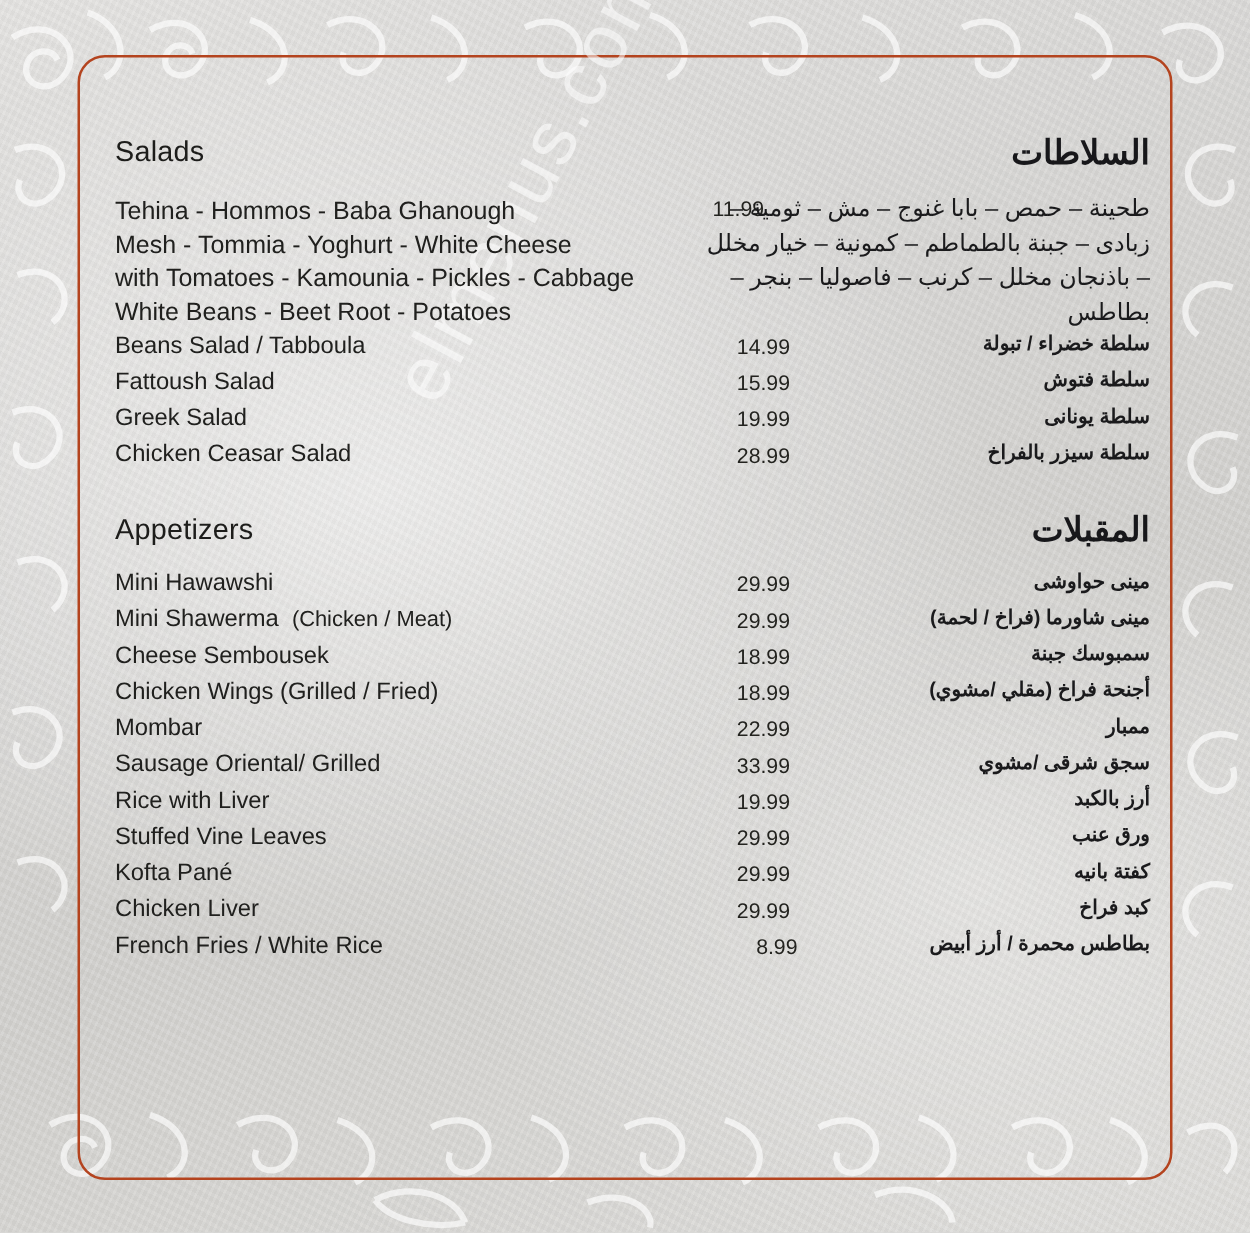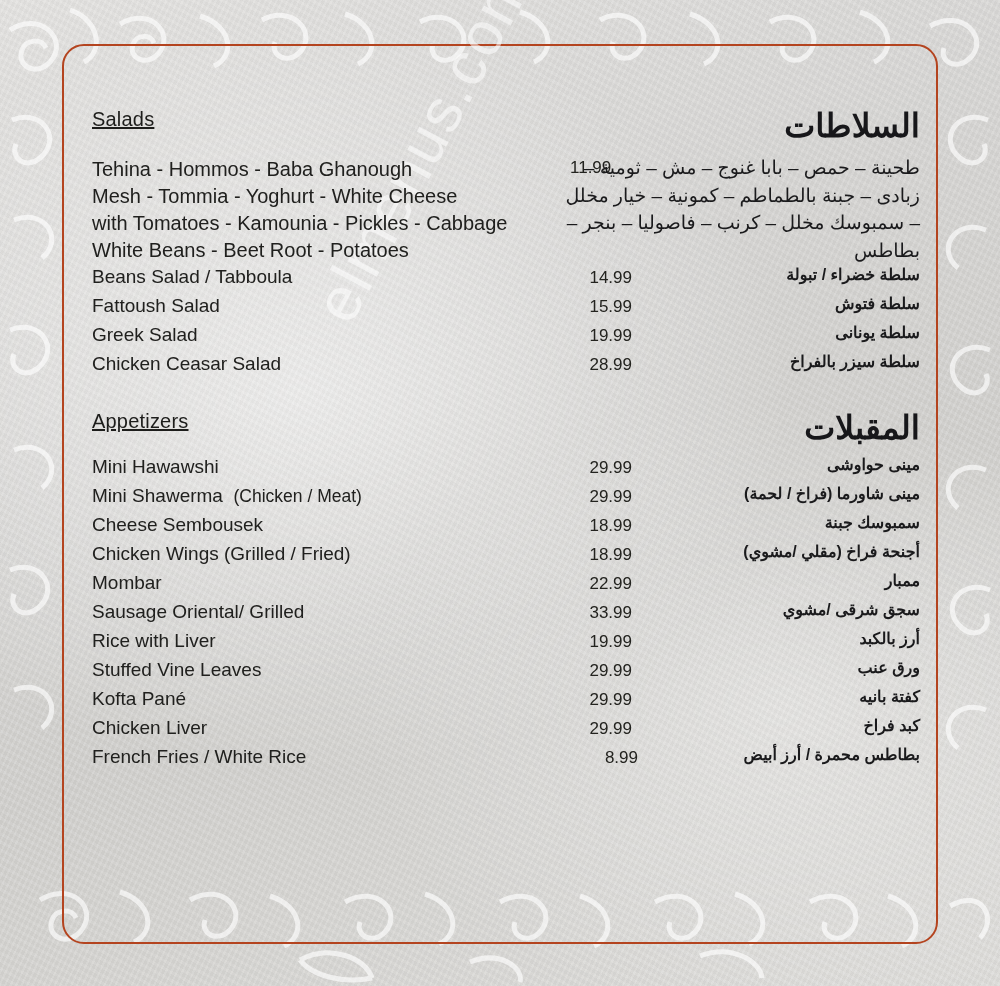--- a/index.html
+++ b/index.html
@@ -69,30 +69,29 @@
   }
 
   .section-head {
     position: relative;
     height: 40px;
   }
   .sec-title-en {
     position: absolute;
     left: 0;
     top: 0;
-    font-size: 20px;
+    font-size: 23px;
     color: #1d1d1b;
     letter-spacing: 0.2px;
-    text-decoration: underline;
   }
   .sec-title-ar {
     position: absolute;
     right: 0;
     top: -2px;
-    font-size: 33px;
+    font-size: 27px;
     font-weight: bold;
     color: #17171a;
     direction: rtl;
   }
 
   
   .desc-row {
     position: relative;
     margin-top: 8px;
     min-height: 104px;
@@ -258,21 +257,21 @@
         <div class="desc-en">
           <div>Tehina - Hommos - Baba Ghanough</div>
           <div>Mesh - Tommia - Yoghurt - White Cheese</div>
           <div>with Tomatoes - Kamounia - Pickles - Cabbage</div>
           <div>White Beans - Beet Root - Potatoes</div>
         </div>
         <div class="desc-price">11.99</div>
         <div class="desc-ar">
           <div>طحينة – حمص – بابا غنوج – مش – ثومية –</div>
           <div>زبادى – جبنة بالطماطم – كمونية – خيار مخلل</div>
-          <div>– سمبوسك مخلل – كرنب – فاصوليا – بنجر –</div>
+          <div>– باذنجان مخلل – كرنب – فاصوليا – بنجر –</div>
           <div>بطاطس</div>
         </div>
       </div>
 
       <div class="items">
         <div class="item">
           <span class="item-en">Beans Salad / Tabboula</span>
           <span class="item-price">14.99</span>
           <span class="item-ar">سلطة خضراء / تبولة</span>
         </div>

